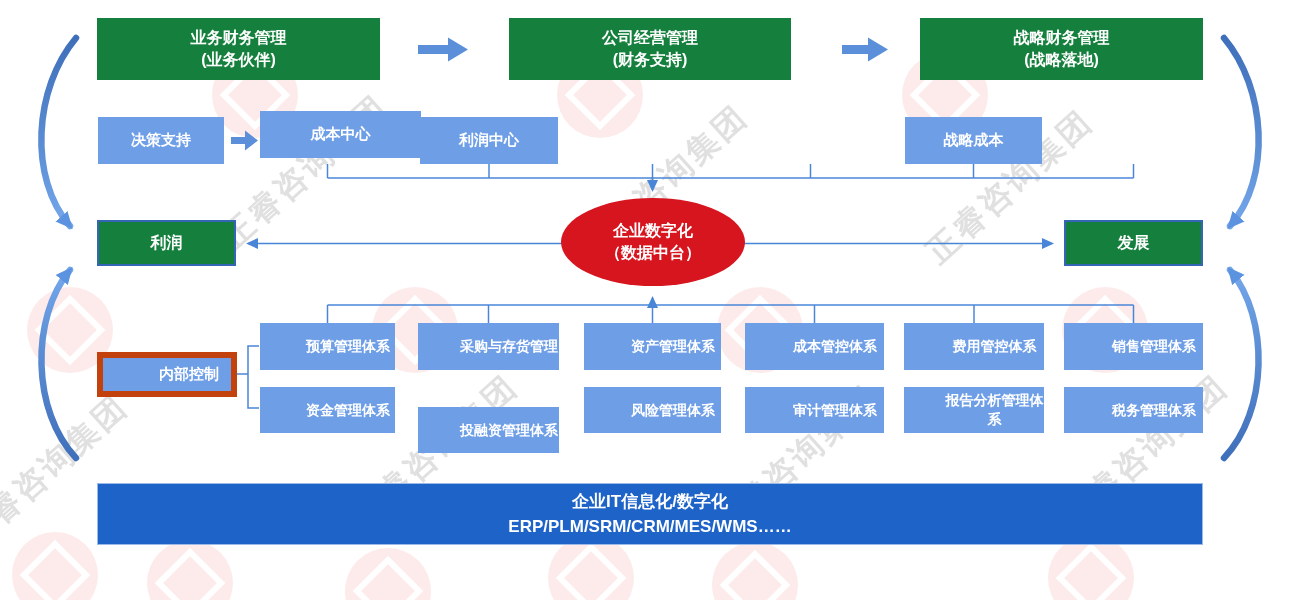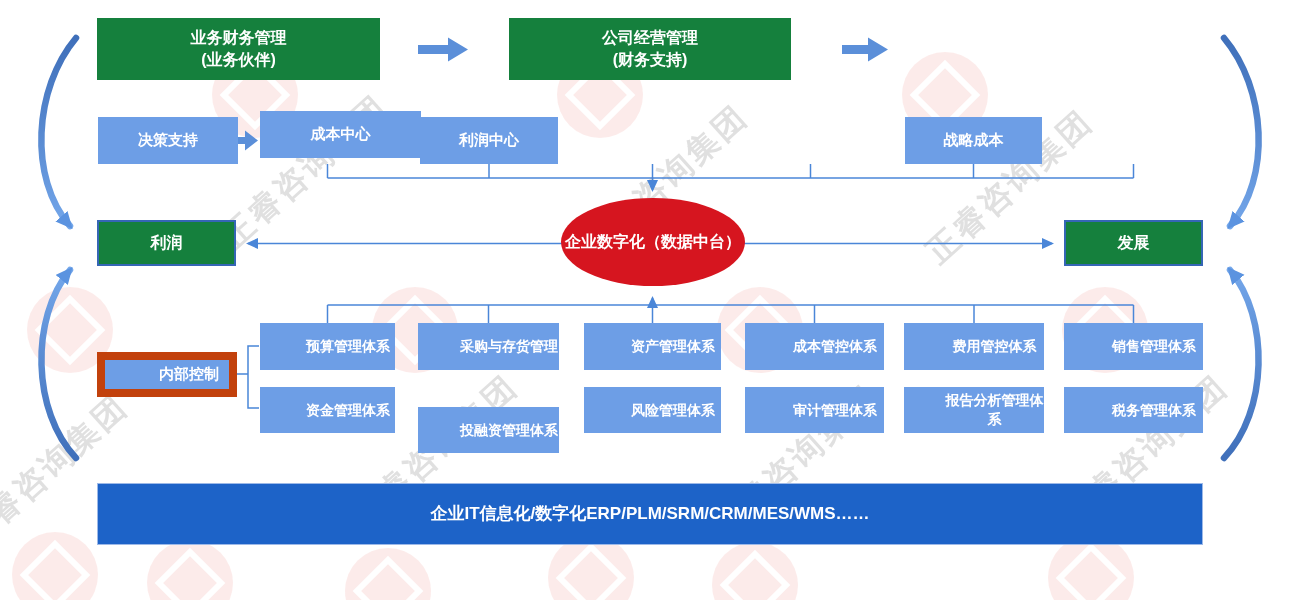--- a/index.html
+++ b/index.html
@@ -19,30 +19,30 @@
   
   .node{position:absolute;display:flex;flex-direction:column;align-items:center;
     justify-content:center;color:#fff;font-weight:700;text-align:center;z-index:2;
     line-height:1.35;box-sizing:border-box;}
   .dark{background:#15803d;}
   .light{background:#6d9ee6;}
   .sz-top{font-size:16px;}
   .sz-mid{font-size:15px;}
   .sz-sys{font-size:14px;padding-left:41px;}
   .bordered-dark{border:2px solid #3566b5;}
-  .bordered-light{border:8px solid #c2410c;padding-left:44px;}
+  .bordered-light{border:6px solid #c2410c;padding-left:44px;}
   .hub{
     position:absolute;left:561px;top:198px;width:184px;height:88px;border-radius:50%;
-    background:#d6151f;display:flex;flex-direction:row;align-items:center;
+    background:#d6151f;display:flex;flex-direction:column;align-items:center;
     justify-content:center;color:#fff;font-weight:700;font-size:16px;line-height:1.4;
     z-index:3;text-align:center;
   }
   .itbar{
     position:absolute;left:97px;top:483px;width:1106px;height:62px;background:#1d63c8;
-    border:1px solid #9db9e8;display:flex;align-items:center;
+    border:1px solid #9db9e8;display:flex;flex-direction:column;align-items:center;
     justify-content:center;color:#fff;font-weight:700;font-size:17px;line-height:1.5;
     z-index:2;text-align:center;box-sizing:border-box;
   }
 </style>
 </head>
 <body>
 
 <div class="stage">
 
   <div class="wm-logo" style="left:212px;top:52px"></div>
@@ -132,22 +132,26 @@
   </svg>
 
   <div class="node dark sz-top" style="left:97px;top:18px;width:283px;height:62px">
     <span>业务财务管理</span>
     <span>(业务伙伴)</span>
   </div>
   <div class="node dark sz-top" style="left:509px;top:18px;width:282px;height:62px">
     <span>公司经营管理</span>
     <span>(财务支持)</span>
   </div>
-
-  <div class="node light sz-mid" style="left:98px;top:117px;width:140px;height:47px">
+  <div class="node dark sz-top" style="left:920px;top:18px;width:283px;height:62px">
+    <span>战略财务管理</span>
+    <span>(战略落地)</span>
+  </div>
+
+  <div class="node light sz-mid" style="left:98px;top:117px;width:126px;height:47px">
     <span>决策支持</span>
   </div>
   <div class="node light sz-mid" style="left:260px;top:111px;width:161px;height:47px">
     <span>成本中心</span>
   </div>
   <div class="node light sz-mid" style="left:420px;top:117px;width:138px;height:47px">
     <span>利润中心</span>
   </div>
   <div class="node light sz-mid" style="left:905px;top:117px;width:137px;height:47px">
     <span>战略成本</span>

